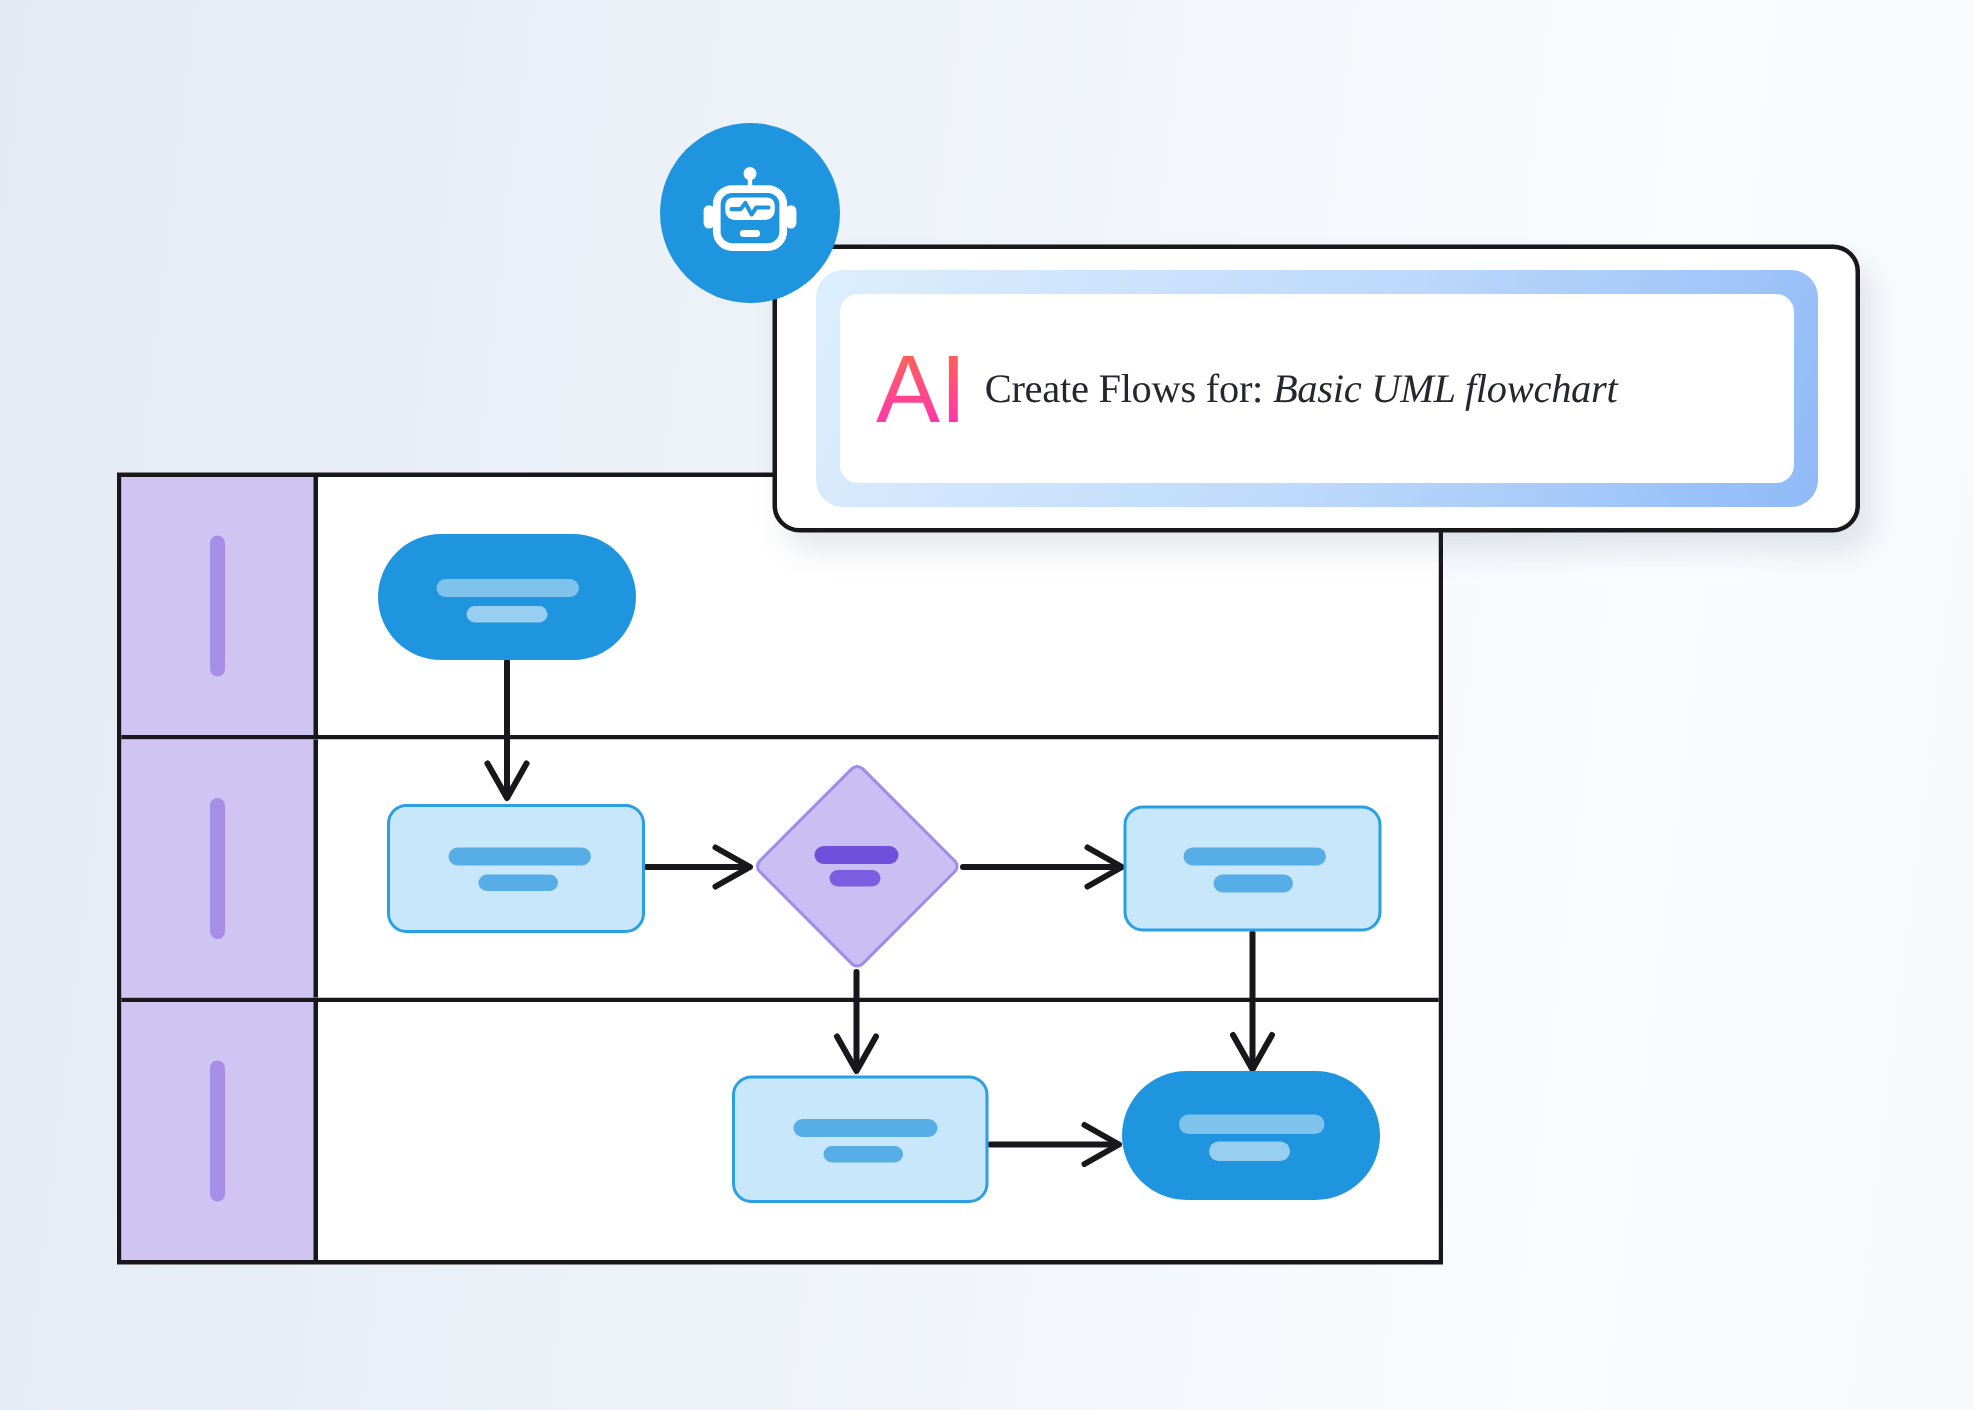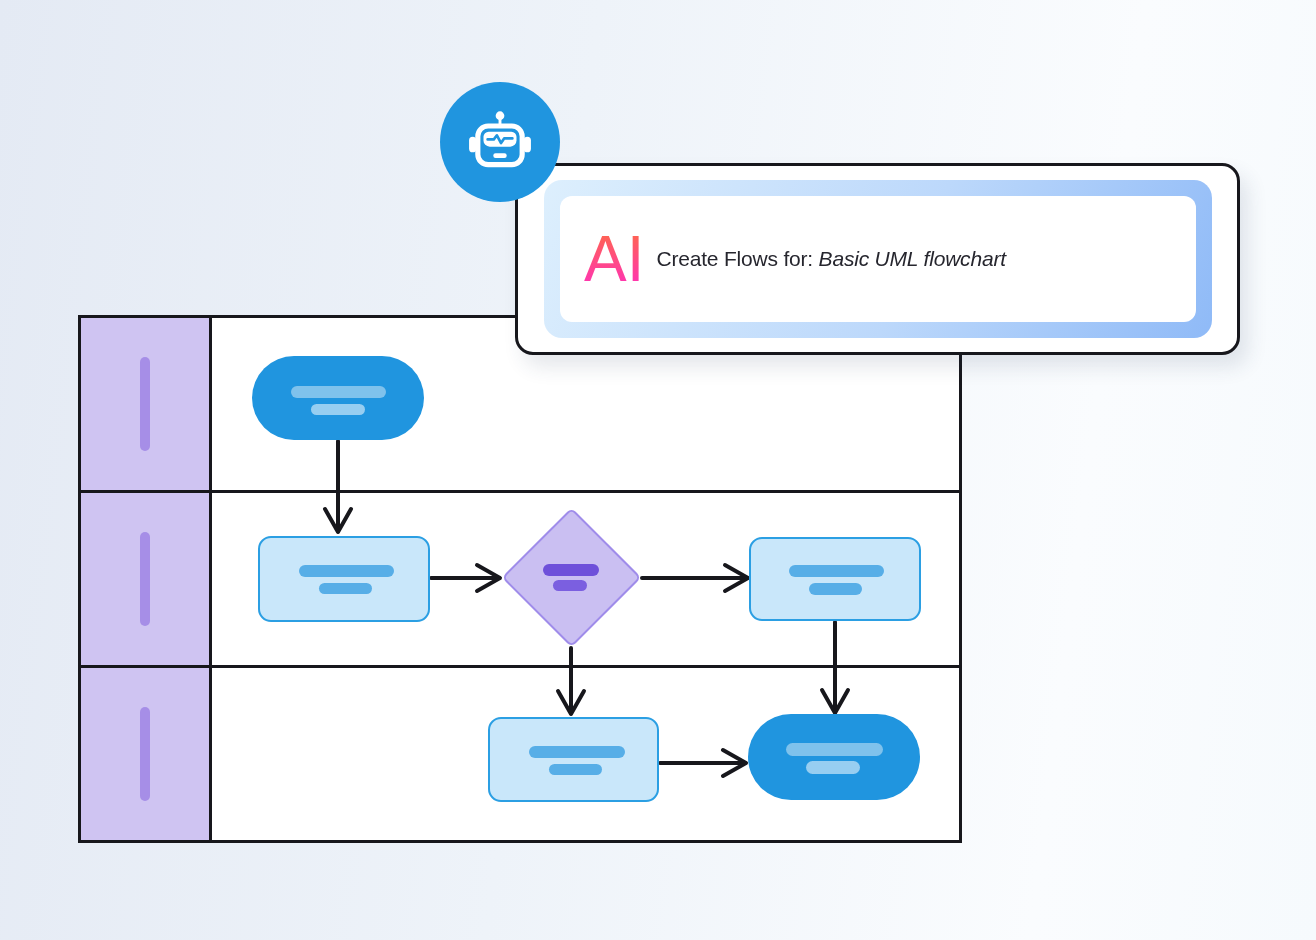--- a/index.html
+++ b/index.html
@@ -94,21 +94,21 @@
   }
   .ai-inner{
     position:absolute;inset:16px;background:#fff;border-radius:12px;
     display:flex;align-items:center;padding:0 24px;gap:12px;overflow:hidden;
   }
   .ai-badge-text{
     font-size:64px;line-height:1;font-weight:400;letter-spacing:0;
     background:linear-gradient(180deg,var(--ai-top) 0%,var(--ai-bottom) 100%);
     -webkit-background-clip:text;background-clip:text;color:transparent;flex:none;
   }
-  .prompt{font-size:21px;color:var(--prompt-color);white-space:nowrap;letter-spacing:-0.2px;}
+  .prompt{font-size:27px;color:var(--prompt-color);white-space:nowrap;letter-spacing:-0.2px;font-family:Liberation Serif, serif;}
   .prompt em{font-style:italic;}
 
   
   .robot-badge{
     position:absolute;left:440px;top:82px;width:120px;height:120px;border-radius:50%;
     background:var(--accent-blue);display:flex;align-items:center;justify-content:center;z-index:5;
   }
   .robot-badge svg{color:var(--accent-blue);}
 </style>
 </head>

